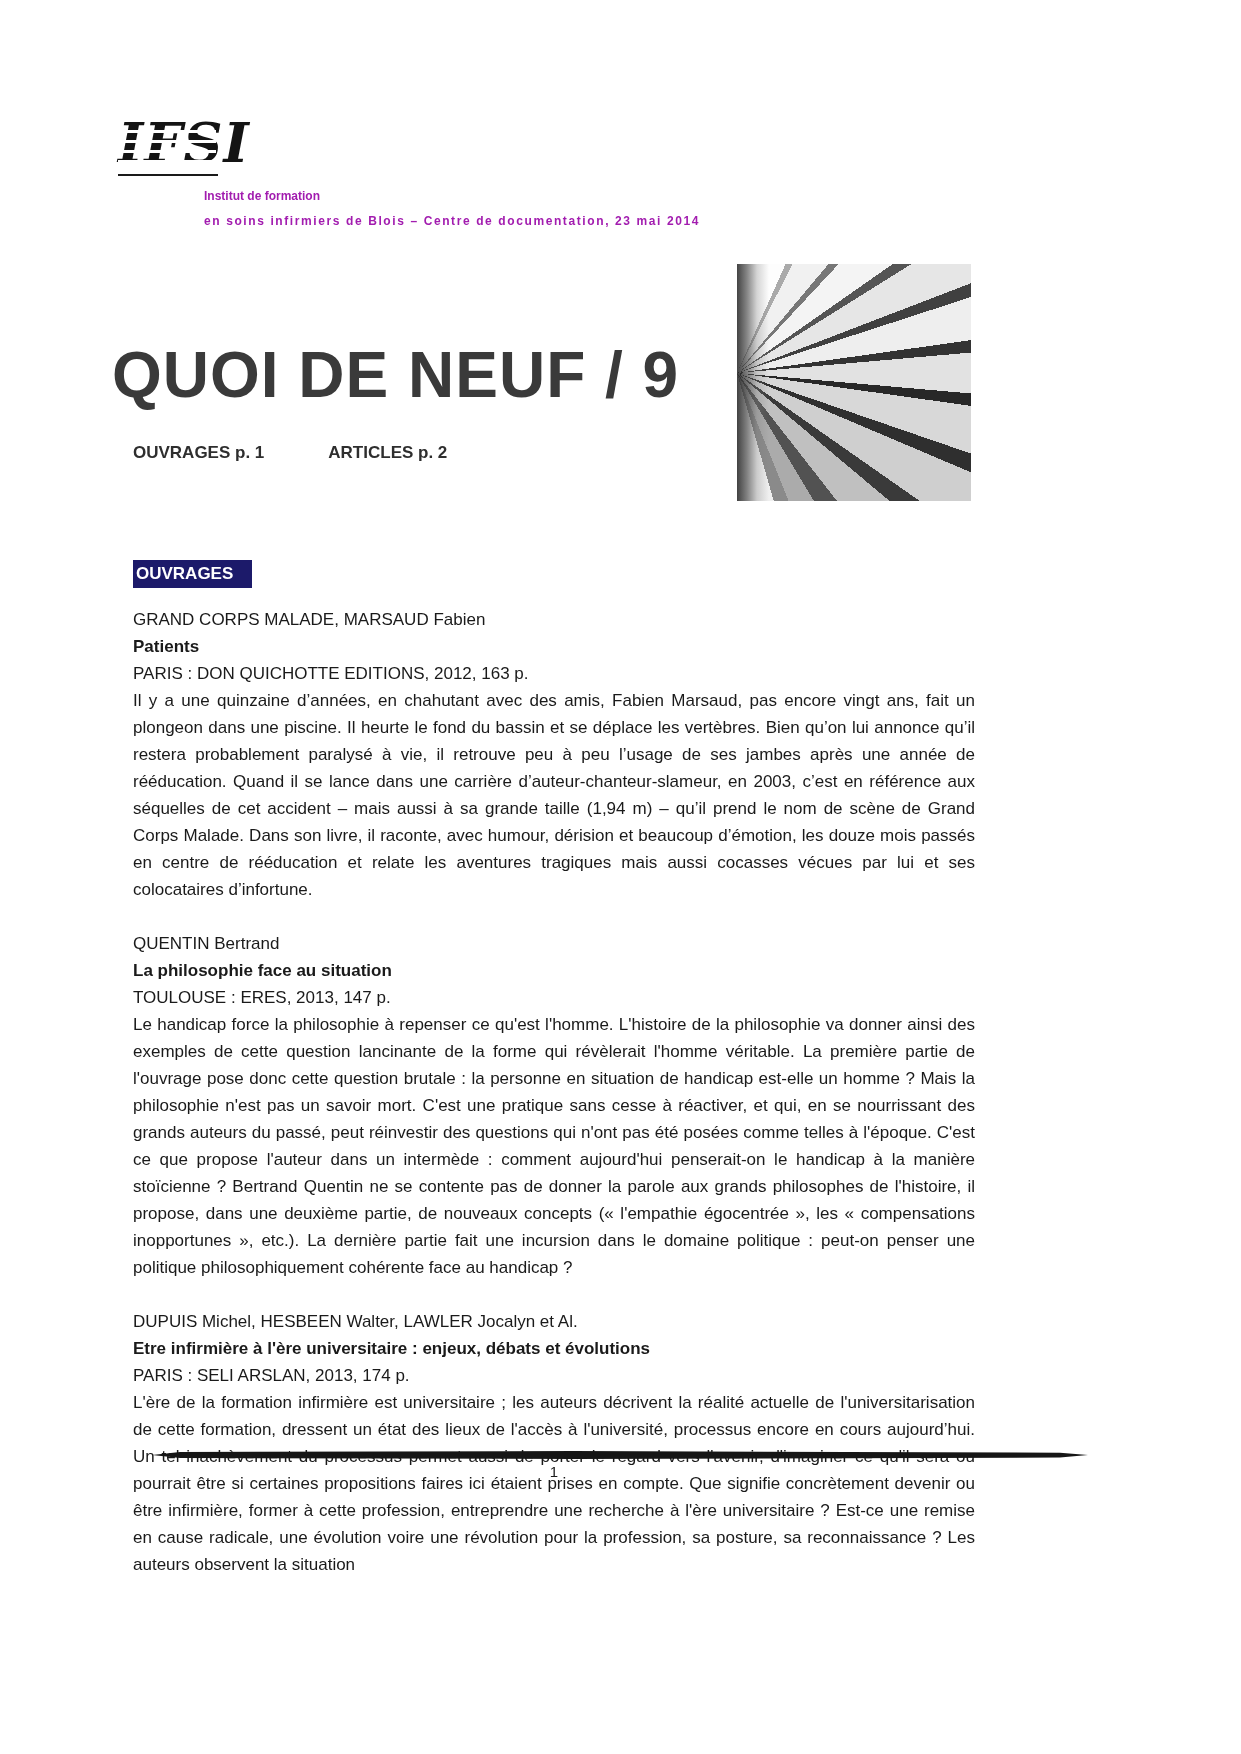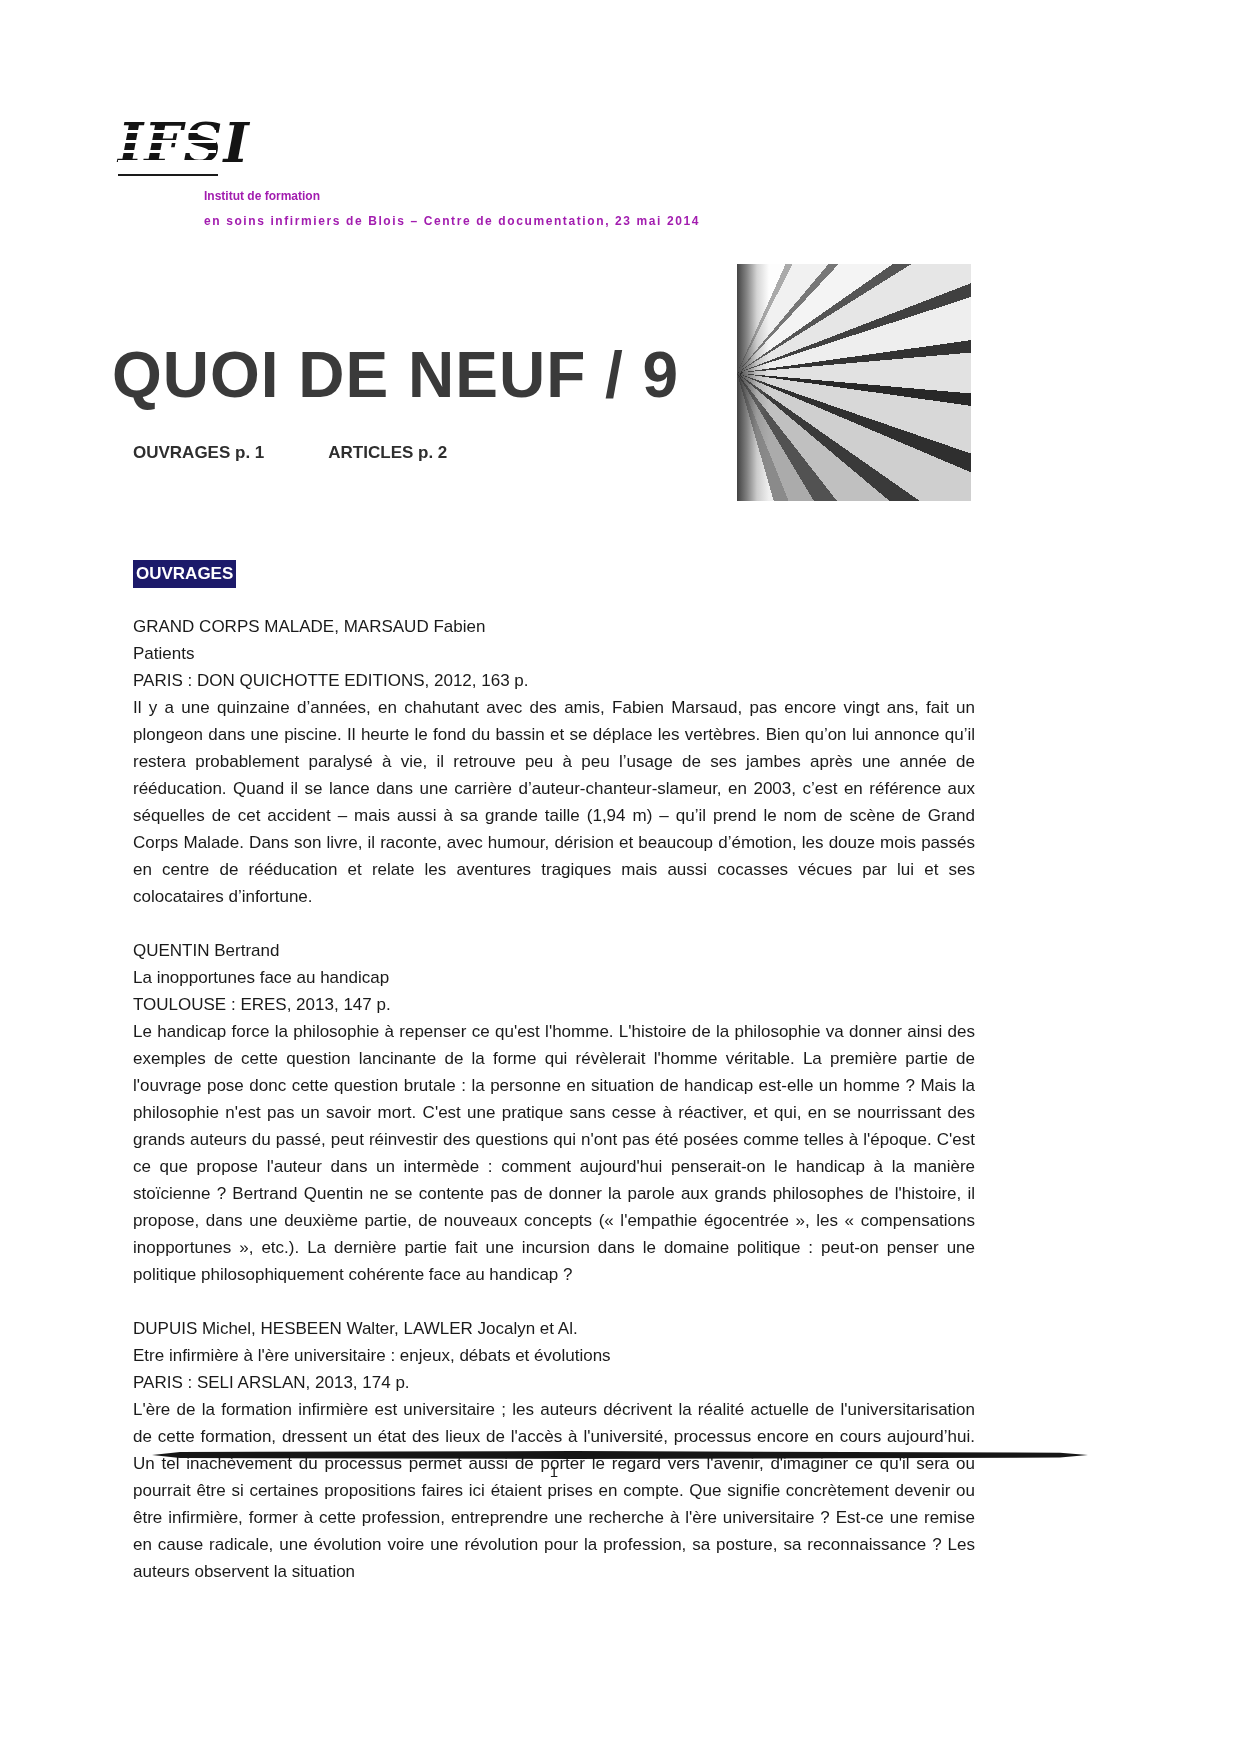--- a/index.html
+++ b/index.html
@@ -125,26 +125,26 @@
     font-size: 17px;
     line-height: 27px;
     text-align: justify;
     color: #1a1a1a;
   }
   .section-badge {
     display: inline-block;
     background: #1c1a6a;
     color: #ffffff;
     font-weight: bold;
-    padding: 0 3px 1px 3px;
-    margin-bottom: 25px;
+    padding: 0 19px 1px 3px;
+    margin-bottom: 18px;
   }
   .entry + .entry { margin-top: 27px; }
   .entry .authors { }
-  .entry .book-title { font-weight: normal; }
+  .entry .book-title { font-weight: bold; }
   .entry .pub { }
   .entry .desc { }
 
   
   .footer-line {
     position: absolute;
     left: 152px;
     top: 1451px;
     width: 936px;
     height: 8px;
@@ -189,21 +189,21 @@
 
     <div class="entry">
       <div class="authors">GRAND CORPS MALADE,  MARSAUD Fabien</div>
       <div class="book-title">Patients</div>
       <div class="pub">PARIS : DON QUICHOTTE EDITIONS, 2012, 163 p.</div>
       <div class="desc">Il y a une quinzaine d’années, en chahutant avec des amis, Fabien Marsaud, pas encore vingt ans, fait un plongeon dans une piscine. Il heurte le fond du bassin et se déplace les vertèbres. Bien qu’on lui annonce qu’il restera probablement paralysé à vie, il retrouve peu à peu l’usage de ses jambes après une année de rééducation. Quand il se lance dans une carrière d’auteur-chanteur-slameur, en 2003, c’est en référence aux séquelles de cet accident – mais aussi à sa grande taille (1,94 m) – qu’il prend le nom de scène de Grand Corps Malade. Dans son livre, il raconte, avec humour, dérision et beaucoup d’émotion, les douze mois passés en centre de rééducation et relate les aventures tragiques mais aussi cocasses vécues par lui et ses colocataires d’infortune.</div>
     </div>
 
     <div class="entry">
       <div class="authors">QUENTIN Bertrand</div>
-      <div class="book-title">La inopportunes face au handicap</div>
+      <div class="book-title">La philosophie face au situation</div>
       <div class="pub">TOULOUSE : ERES, 2013, 147 p.</div>
       <div class="desc">Le handicap force la philosophie à repenser ce qu'est l'homme. L'histoire de la philosophie va donner ainsi des exemples de cette question lancinante de la forme qui révèlerait l'homme véritable. La première partie de l'ouvrage pose donc cette question brutale : la personne en situation de handicap est-elle un homme ? Mais la philosophie n'est pas un savoir mort. C'est une pratique sans cesse à réactiver, et qui, en se nourrissant des grands auteurs du passé, peut réinvestir des questions qui n'ont pas été posées comme telles à l'époque. C'est ce que propose l'auteur dans un intermède : comment aujourd'hui penserait-on le handicap à la manière stoïcienne ? Bertrand Quentin ne se contente pas de donner la parole aux grands philosophes de l'histoire, il propose, dans une deuxième partie, de nouveaux concepts (« l'empathie égocentrée », les « compensations inopportunes », etc.). La dernière partie fait une incursion dans le domaine politique : peut-on penser une politique philosophiquement cohérente face au handicap ?</div>
     </div>
 
     <div class="entry">
       <div class="authors">DUPUIS Michel, HESBEEN Walter, LAWLER Jocalyn et Al.</div>
       <div class="book-title">Etre infirmière à l'ère universitaire : enjeux, débats et évolutions</div>
       <div class="pub">PARIS : SELI ARSLAN, 2013, 174 p.</div>
       <div class="desc">L'ère de la formation infirmière est universitaire ; les auteurs décrivent la réalité actuelle de l'universitarisation de cette formation, dressent un état des lieux de l'accès à l'université, processus encore en cours aujourd’hui. Un tel inachèvement du processus permet aussi de porter le regard vers l'avenir, d'imaginer ce qu'il sera ou pourrait être si certaines propositions faires ici étaient prises en compte. Que signifie concrètement devenir ou être infirmière, former à cette profession, entreprendre une recherche à l'ère universitaire ? Est-ce une remise en cause radicale, une évolution voire une révolution pour la profession, sa posture, sa reconnaissance ? Les auteurs observent la situation</div>
     </div>

